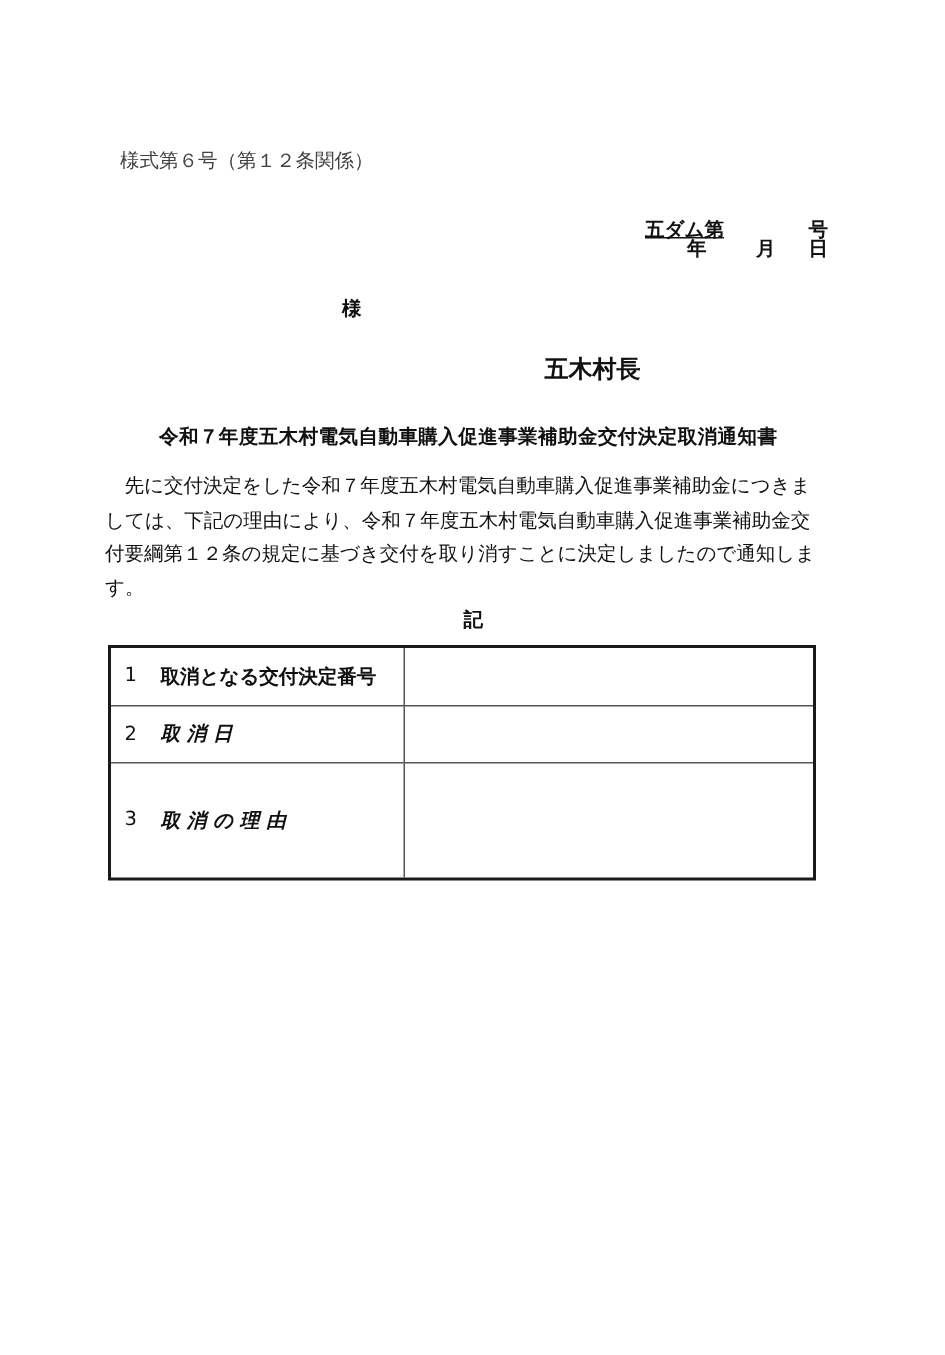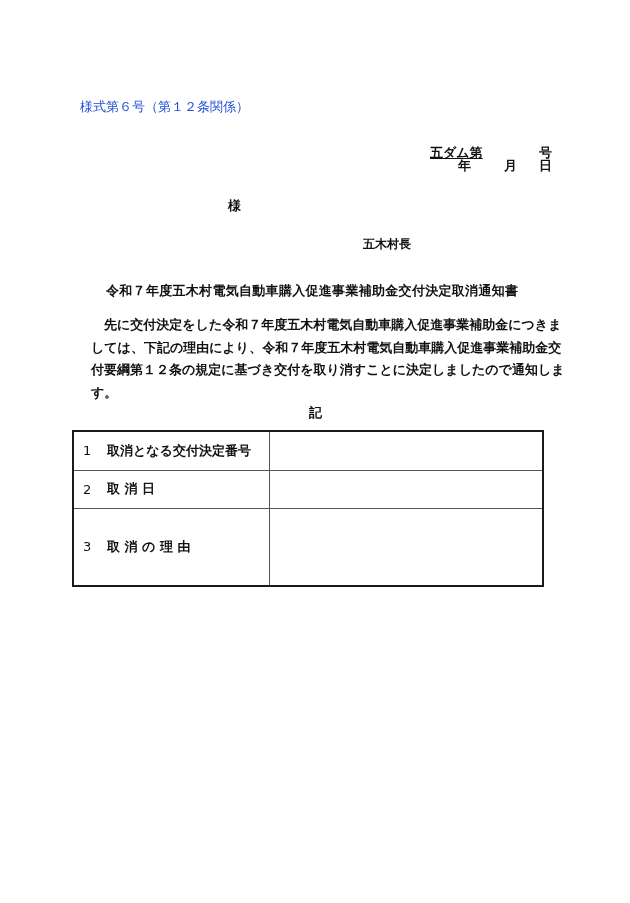--- a/index.html
+++ b/index.html
@@ -13,21 +13,21 @@
       position: relative;
       overflow: hidden;
       font-family: "DejaVu Sans", "Liberation Sans", sans-serif;
       color: #111111;
     }
     .abs { position: absolute; white-space: nowrap; }
     .form-number {
       left: 80px; top: 98px;
       font-size: 13px;
       font-family: "DejaVu Serif", "Liberation Serif", serif;
-      color: #1d4ed8;
+      color: #404040;
     }
     .doc-number {
       left: 430px; top: 144px;
       font-size: 13px; font-weight: bold;
       width: 122px;
     }
     .doc-number .num-prefix { position: absolute; left: 0; top: 0; text-decoration: underline; }
     .doc-number .num-suffix { position: absolute; right: 0; top: 0; }
     .doc-date {
       left: 430px; top: 157px;
@@ -37,31 +37,31 @@
     .doc-date span { position: absolute; top: 0; }
     .doc-date .d-year { left: 28px; }
     .doc-date .d-month { left: 74px; }
     .doc-date .d-day { right: 0; }
     .recipient {
       left: 228px; top: 197px;
       font-size: 13px; font-weight: bold;
     }
     .sender {
       left: 363px; top: 236px;
-      font-size: 12px; font-weight: bold;
+      font-size: 16px; font-weight: bold;
     }
     .title {
       left: 106px; top: 282px;
       font-size: 13px; font-weight: bold;
       letter-spacing: 0.3px;
     }
     .body-text {
-      left: 91px; top: 314px;
+      left: 70px; top: 314px;
       width: 478px;
-      font-size: 13px; font-weight: bold;
+      font-size: 13px; font-weight: normal;
       line-height: 22.5px;
       white-space: normal;
       text-indent: 13px;
       word-break: break-all;
     }
     .ki {
       left: 309px; top: 404px;
       font-size: 13px; font-weight: bold;
     }
     .table-wrap {
@@ -89,21 +89,21 @@
     .row-1 { height: 38px; }
     .row-2 { height: 38px; }
     .row-3 { height: auto; }
     .lbl {
       display: flex;
       align-items: center;
       padding-left: 9px;
     }
     .lbl .idx { width: 24px; font-weight: normal; }
     .lbl .txt { display: inline-block; }
-    .spread { width: 131px; display: flex; justify-content: space-between; }
+    .spread { width: 131px; display: flex; justify-content: space-between; font-style: italic; }
   </style>
 </head>
 <body>
 
 <div class="abs form-number">様式第６号（第１２条関係）</div>
 
 <div class="abs doc-number">
   <span class="num-prefix">五ダム第</span>
   <span class="num-suffix">号</span>
 </div>

